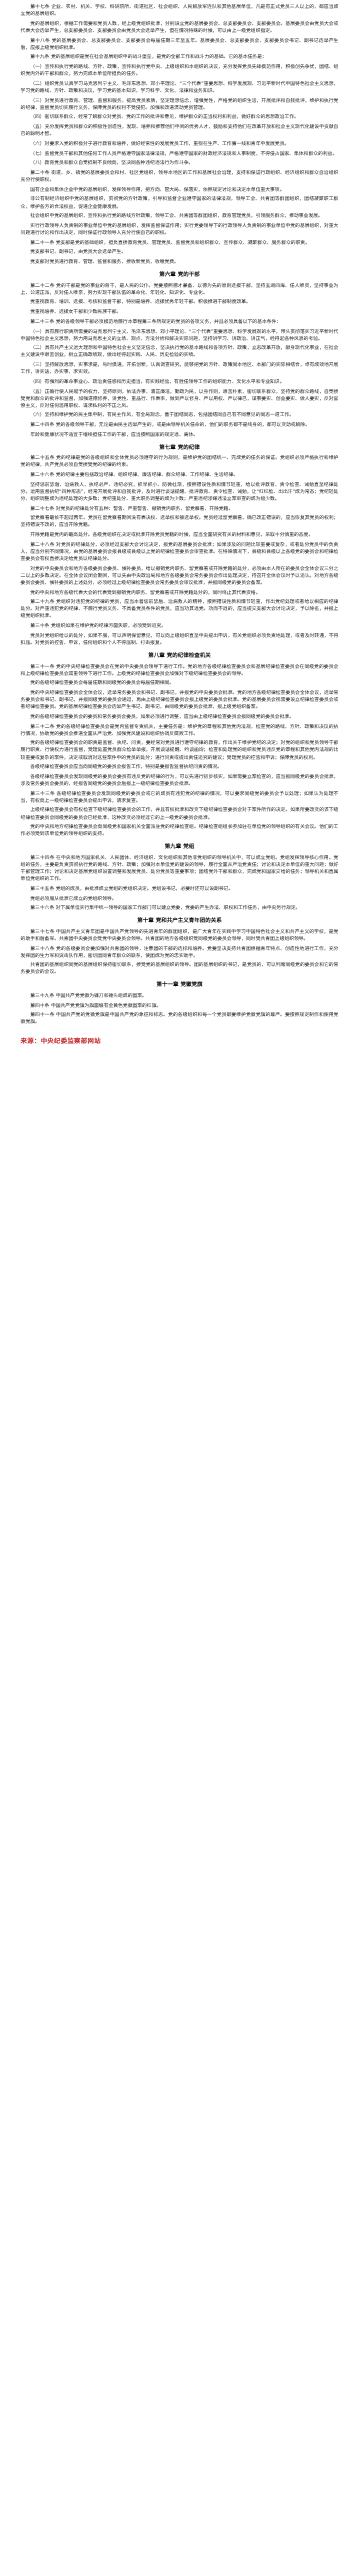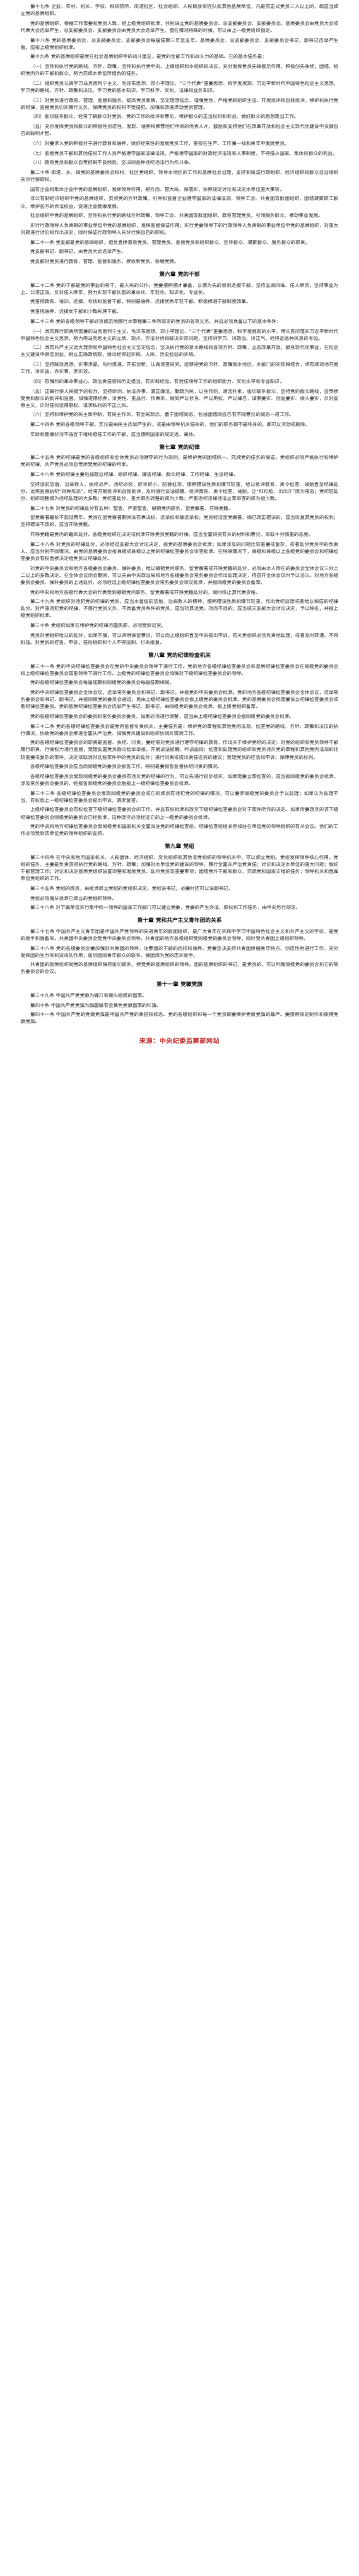--- a/index.html
+++ b/index.html
@@ -32,21 +32,21 @@
   h2.chapter {
     margin: 5.7px 0 3.1px 0;
     font-size: 5.5px;
     font-weight: bold;
     line-height: 1.4;
     text-align: center;
     color: #111111;
   }
   .footer {
     padding: 5.2px 20.6px 8.2px 20.6px;
-    text-align: center;
+    text-align: left;
     text-decoration: underline;
   }
   .source {
     display: inline-block;
     font-size: 6.4px;
     font-weight: bold;
     color: #c32b2b;
     letter-spacing: 0.3px;
   }
 </style>

